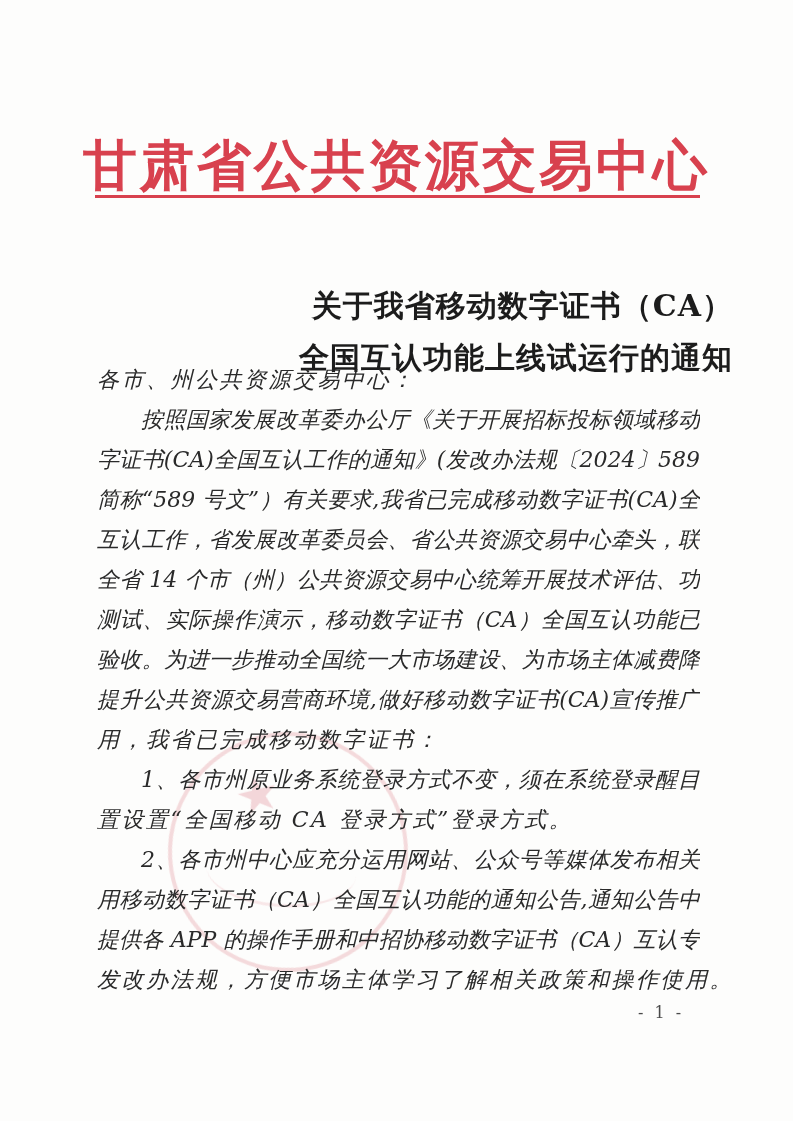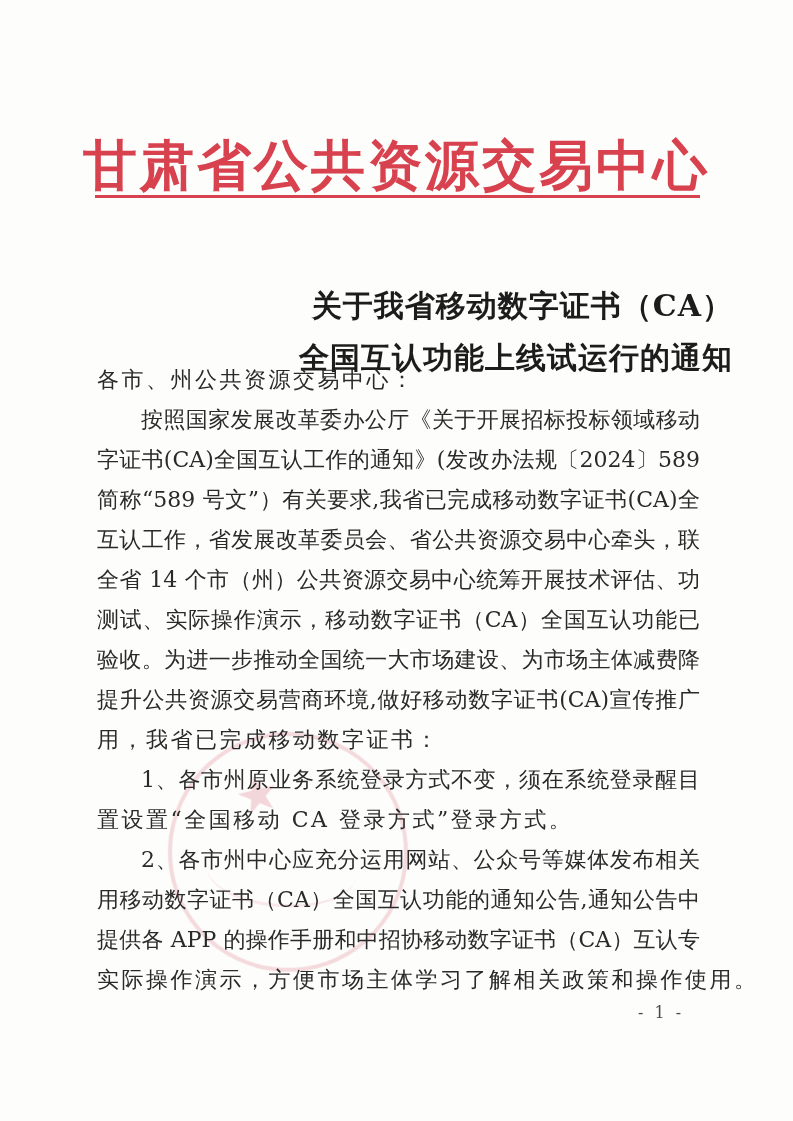--- a/index.html
+++ b/index.html
@@ -39,20 +39,21 @@
 
   
   .body-text {
     position:absolute; top:360px; left:97px; width:603px;
     font-size:22px; color:#2a2a2a;
   }
   .line {
     height:40px; line-height:40px;
     letter-spacing:2.5px;
     white-space:nowrap;
+    font-style:italic;
   }
   .line.just {
     white-space:normal;
     letter-spacing:normal;
     text-align:justify;
     text-align-last:justify;
     overflow:hidden;
   }
   .line.indent { text-indent:2em; }
 
@@ -114,18 +115,18 @@
     <div class="line just">全省 14 个市（州）公共资源交易中心统筹开展技术评估、功能</div>
     <div class="line just">测试、实际操作演示，移动数字证书（CA）全国互认功能已通过</div>
     <div class="line just">验收。为进一步推动全国统一大市场建设、为市场主体减费降负、</div>
     <div class="line just">提升公共资源交易营商环境,做好移动数字证书(CA)宣传推广使</div>
     <div class="line">用，我省已完成移动数字证书：</div>
     <div class="line just indent">1、各市州原业务系统登录方式不变，须在系统登录醒目位</div>
     <div class="line">置设置“全国移动 CA 登录方式”登录方式。</div>
     <div class="line just indent">2、各市州中心应充分运用网站、公众号等媒体发布相关启</div>
     <div class="line just">用移动数字证书（CA）全国互认功能的通知公告,通知公告中须</div>
     <div class="line just">提供各 APP 的操作手册和中招协移动数字证书（CA）互认专栏相</div>
-    <div class="line">实际操作演示，方便市场主体学习了解相关政策和操作使用。</div>
+    <div class="line">发改办法规，方便市场主体学习了解相关政策和操作使用。</div>
   </div>
 
   <div class="page-num">- 1 -</div>
 
 </div>
 
 </body></html>

